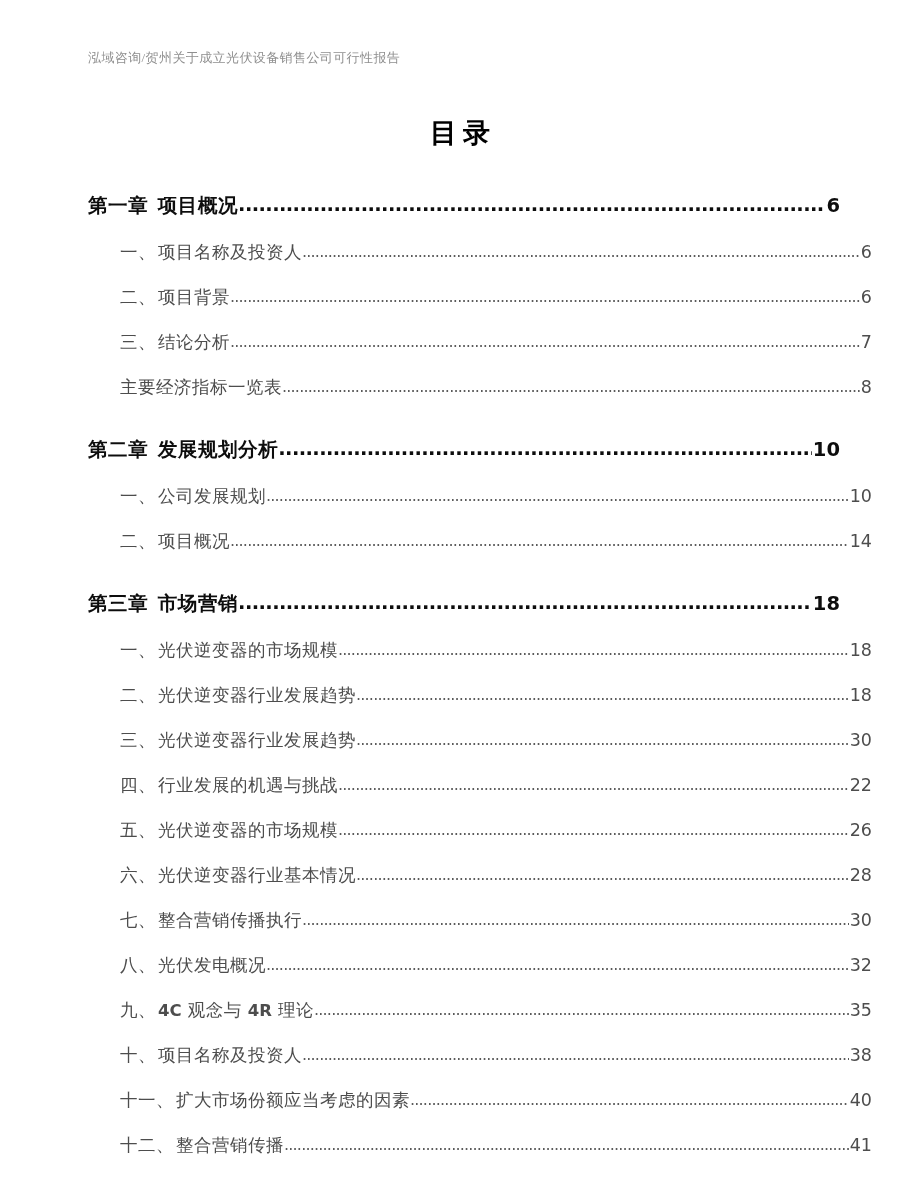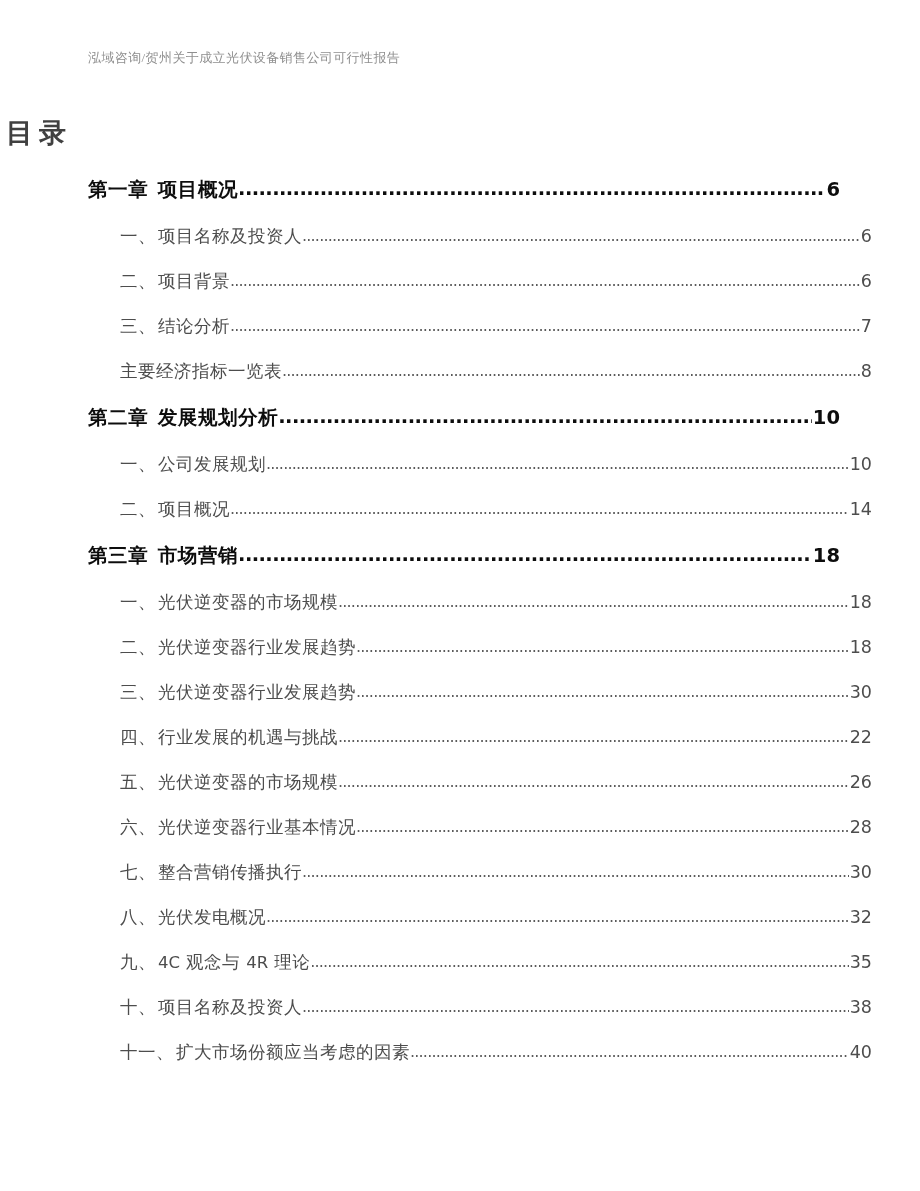--- a/index.html
+++ b/index.html
@@ -34,25 +34,25 @@
     white-space: nowrap;
     font-family: Liberation Serif, serif;
   }
 
   
   .toc-title {
     position: absolute;
     left: 0;
     top: 114px;
     width: 920px;
-    text-align: left;
+    text-align: center;
     font-size: 27px;
     line-height: 38px;
     font-weight: bold;
-    color: #404040;
+    color: #000000;
     letter-spacing: 6px;
     text-indent: 6px;
     font-family: "DejaVu Serif", "Liberation Serif", serif;
   }
 
   
   .toc {
     position: absolute;
     left: 88px;
     top: 176px;
@@ -68,20 +68,21 @@
   }
 
   
   .toc-row.level-chapter {
     height: 48px;
     font-size: 19.5px;
     font-weight: bold;
     color: #0d0d0d;
     letter-spacing: 0.6px;
     padding-left: 0;
+    margin-top: 16px;
   }
   .toc-row.level-chapter .lead {
     font-weight: bold;
     color: #0d0d0d;
     font-size: 19.5px;
     letter-spacing: -0.6px;
   }
   .toc-row.level-chapter .pageno {
     font-weight: bold;
     color: #0d0d0d;
@@ -127,21 +128,21 @@
   .pageno {
     flex: 0 0 auto;
     padding-left: 1px;
     font-family: "DejaVu Sans", "Liberation Sans", sans-serif;
     letter-spacing: 0;
   }
 
   
   .lat {
     font-family: "DejaVu Sans", "Liberation Sans", sans-serif;
-    font-weight: normal;
+    font-weight: bold;
     font-size: 16.5px;
     letter-spacing: 0;
   }
 </style>
 </head>
 <body>
 
 <div class="page">
 
   <div class="doc-header">泓域咨询/贺州关于成立光伏设备销售公司可行性报告</div>
@@ -264,15 +265,21 @@
         <span class="toc-label">项目名称及投资人</span>
         <span class="lead"></span>
         <span class="pageno">38</span>
       </div>
       <div class="toc-row level-sub">
         <span class="toc-num">十一、</span>
         <span class="toc-label">扩大市场份额应当考虑的因素</span>
         <span class="lead"></span>
         <span class="pageno">40</span>
       </div>
+      <div class="toc-row level-sub">
+        <span class="toc-num">十二、</span>
+        <span class="toc-label">整合营销传播</span>
+        <span class="lead"></span>
+        <span class="pageno">41</span>
+      </div>
     </div>
 
 </div>
 
 </body></html>

